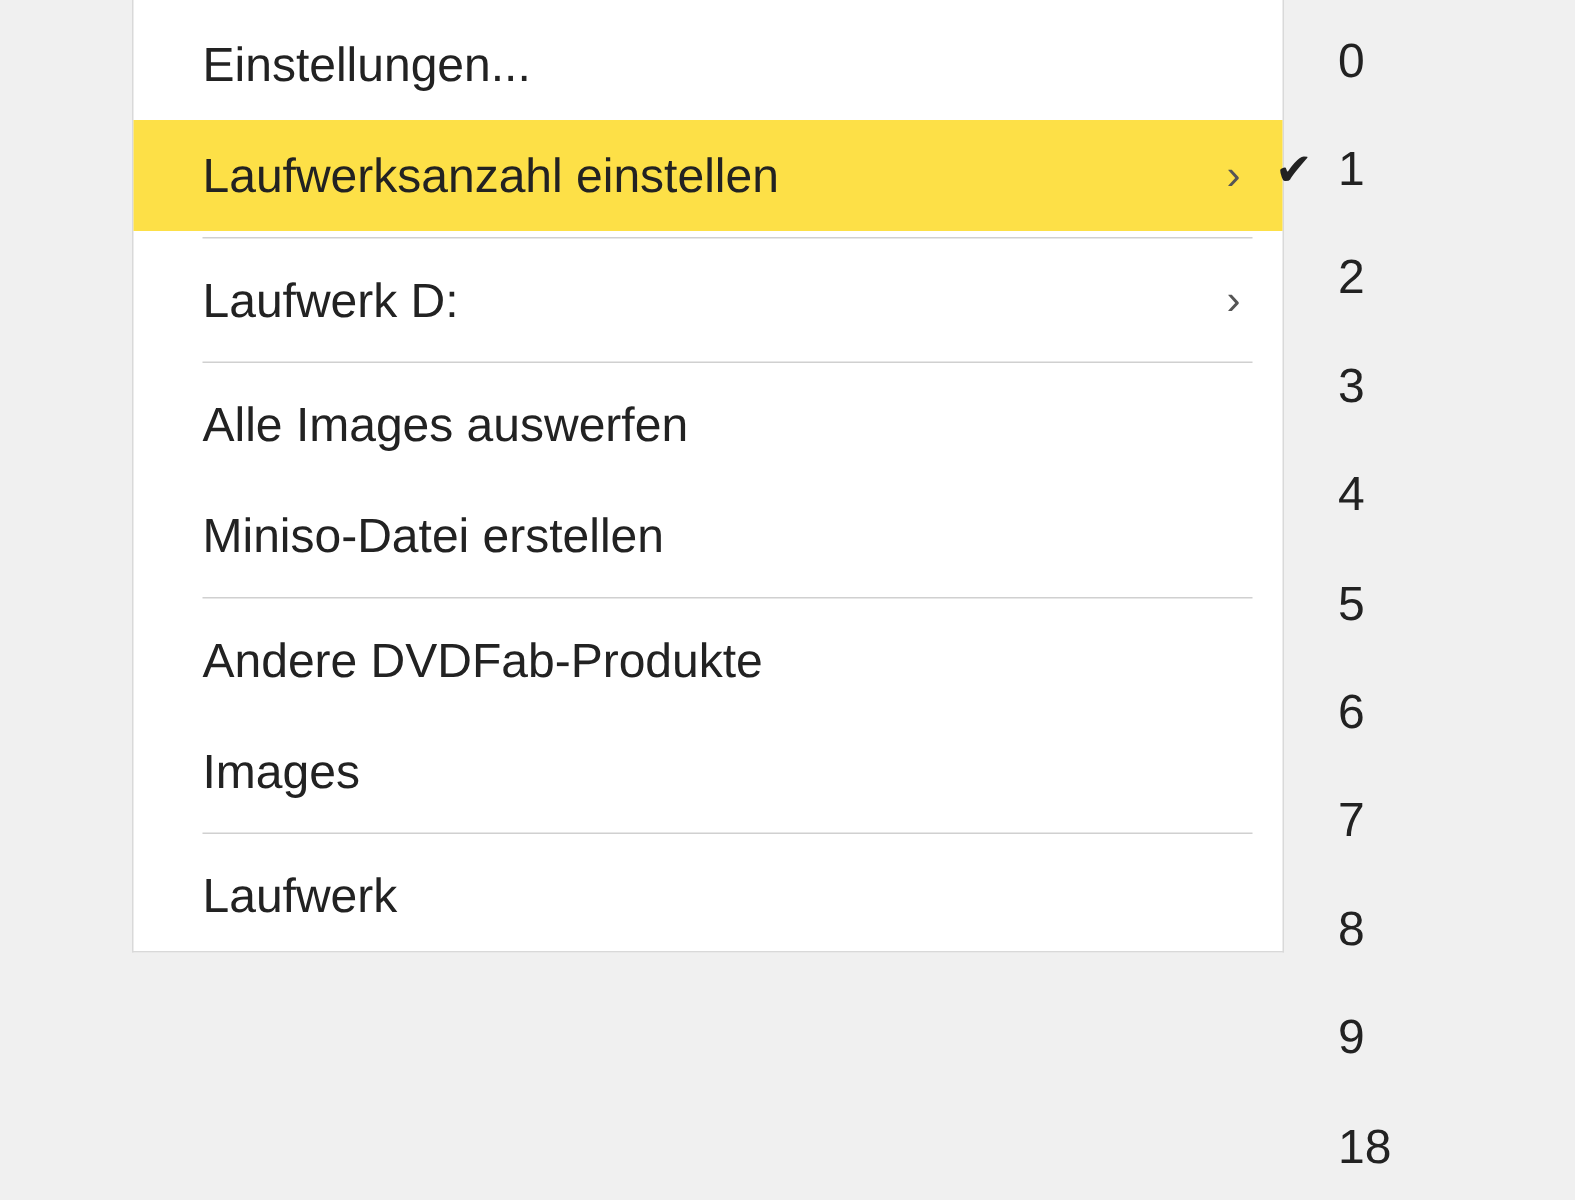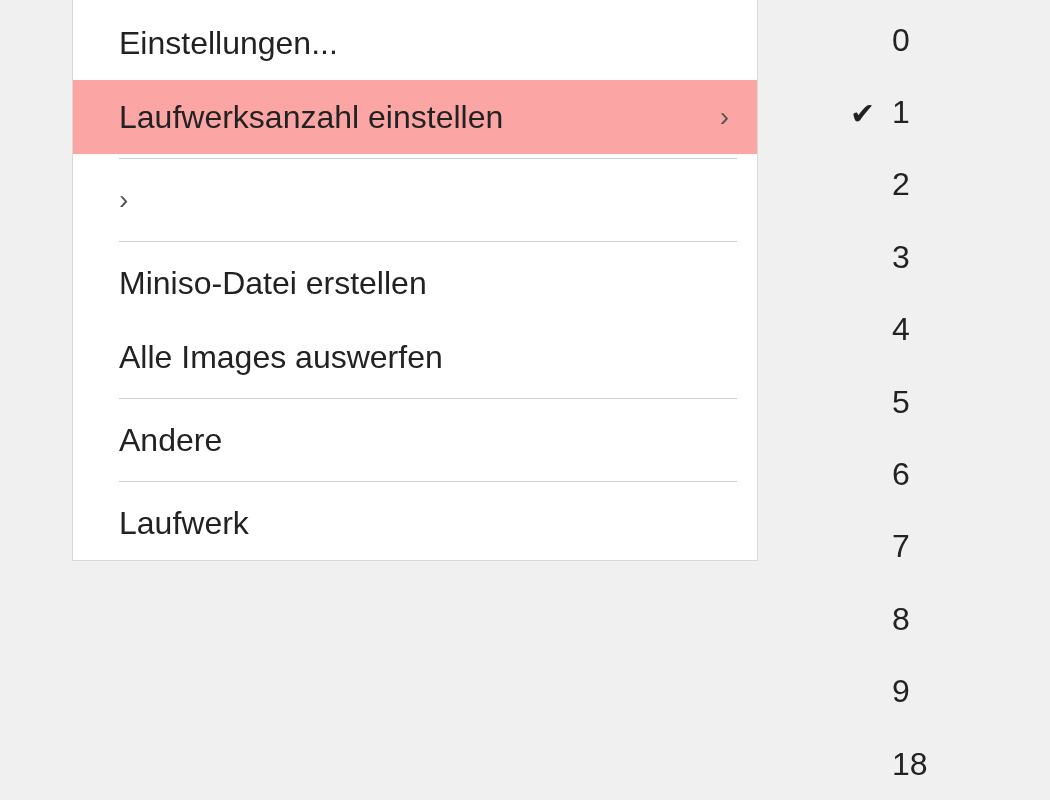--- a/index.html
+++ b/index.html
@@ -10,40 +10,40 @@
       font-family: "Segoe UI", Tahoma, sans-serif;
       overflow: hidden;
     }
     .stage {
       position: relative;
       width: 1050px;
       height: 800px;
     }
     .main-menu {
       position: absolute;
-      left: 72px;
+      left: 88px;
       top: 0;
-      width: 686px;
+      width: 768px;
       background: #ffffff;
       border: 1px solid #d9d9d9;
       border-top: none;
       padding-top: 6px;
     }
     .menu-item {
       display: flex;
       align-items: center;
       justify-content: space-between;
       height: 74px;
       padding: 0 24px 0 46px;
       font-size: 32px;
       color: #222;
       line-height: 1;
       cursor: default;
     }
-    .menu-item.highlight { background: #fca5a5; }
+    .menu-item.highlight { background: #fde047; }
     .menu-item .arrow {
       font-size: 28px;
       color: #555;
       padding-right: 4px;
     }
     .separator {
       height: 1px;
       background: #d0d0d0;
       margin: 4px 20px 4px 46px;
     }
@@ -86,38 +86,42 @@
     </div>
 
     <div class="menu-item highlight">
       <span>Laufwerksanzahl einstellen</span>
       <span class="arrow">›</span>
     </div>
 
     <div class="separator"></div>
 
     <div class="menu-item">
+      <span>Laufwerk D:</span>
       <span class="arrow">›</span>
     </div>
 
     <div class="separator"></div>
 
     <div class="menu-item">
-      <span>Miniso-Datei erstellen</span>
+      <span>Alle Images auswerfen</span>
     </div>
 
     <div class="menu-item">
-      <span>Alle Images auswerfen</span>
+      <span>Miniso-Datei erstellen</span>
     </div>
 
     <div class="separator"></div>
 
+    <div class="menu-item">
+      <span>Andere DVDFab-Produkte</span>
+    </div>
 
     <div class="menu-item">
-      <span>Andere</span>
+      <span>Images</span>
     </div>
 
 
     <div class="separator"></div>
 
     <div class="menu-item">
       <span>Laufwerk</span>
     </div>
 
   </div>

